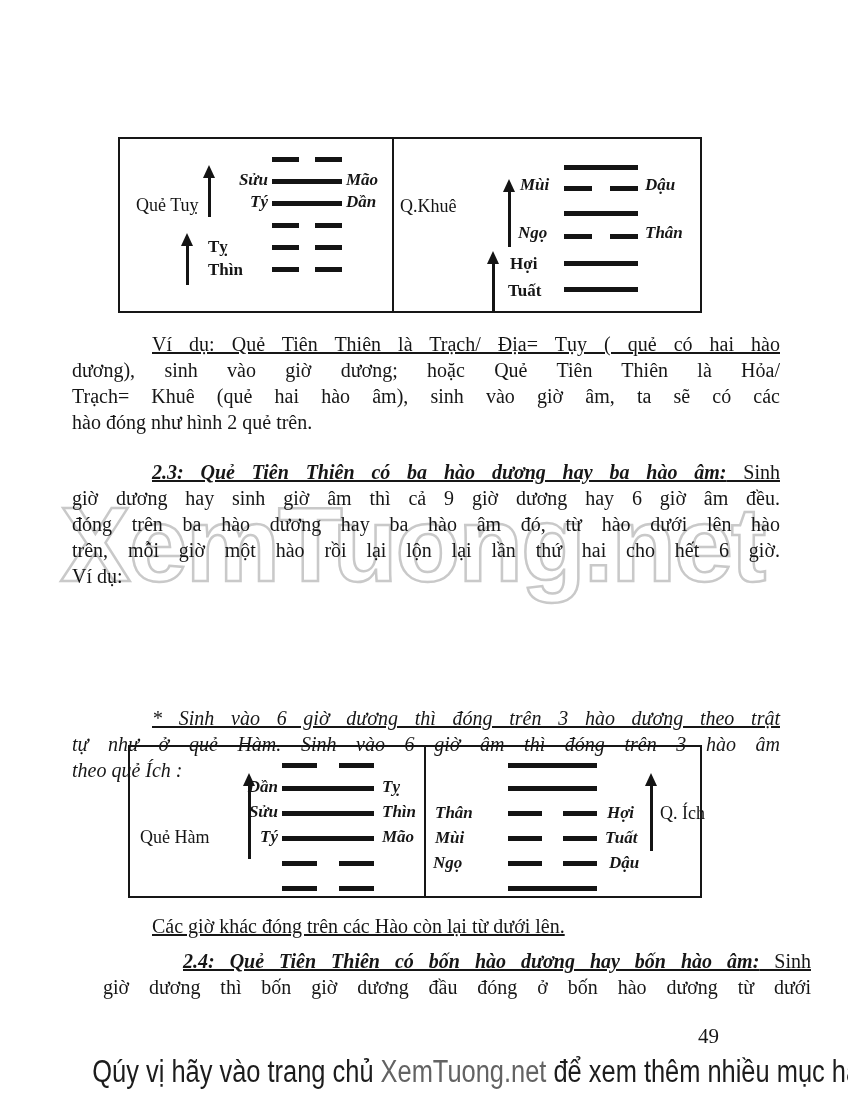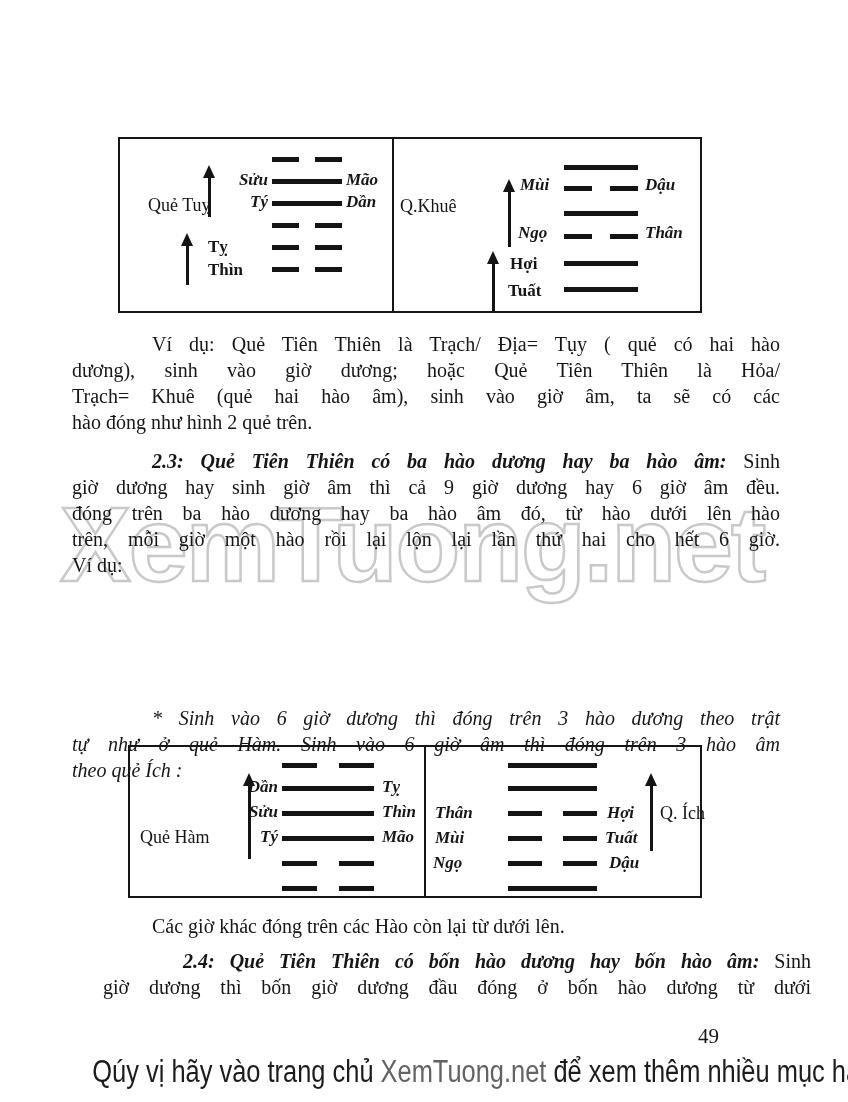--- a/index.html
+++ b/index.html
@@ -29,21 +29,21 @@
   .arrow { position:absolute; width:14px; z-index:2; }
   .arrow .head { width:0; height:0; margin:0 auto;
                  border-left:6px solid transparent; border-right:6px solid transparent;
                  border-bottom:13px solid #141414; }
   .arrow .shaft { width:3px; background:#141414; margin:0 auto; height:calc(100% - 13px); }
 
   
   .para { position:absolute; left:72px; width:708px; z-index:1;
           font-size:20px; line-height:26px; }
   .pline { text-align:justify; text-align-last:justify; }
-  .pline.first { padding-left:80px; }
+  .pline.first { padding-left:80px;text-decoration:underline; }
   .pline.jlast { text-align-last:left; }
   .lead { font-style:italic; font-weight:bold; }
   .italic { font-style:italic;margin-top:42px; }
 
   
   .page-number { position:absolute; left:698px; top:1024px; font-size:21px; z-index:1; }
   .footer { position:absolute; left:0; right:0; top:1054px; text-align:center; z-index:1;
             font-family:"Liberation Sans", sans-serif; font-size:31px; color:#1c1c1c;
             white-space:nowrap; }
   .footer .squeeze { display:inline-block; transform:scaleX(0.82); transform-origin:center; }
@@ -52,21 +52,21 @@
 </head>
 <body>
 
 <div class="page">
 
   <div class="watermark">XemTuong.net</div>
 
   <div class="box box1">
     <div class="vdiv" style="left:272px;"></div>
 
-    <div class="hx-name" style="left:28px; top:56px;">Quẻ Tuỵ</div>
+    <div class="hx-name" style="left:16px; top:56px;">Quẻ Tuỵ</div>
     <div class="arrow" style="left:82px; top:26px; height:52px;">
         <div class="head"></div>
         <div class="shaft"></div>
       </div>
     <div class="arrow" style="left:60px; top:94px; height:52px;">
         <div class="head"></div>
         <div class="shaft"></div>
       </div>
     <div class="hx-label it ra" style="left:96px; top:31px; width:52px;">Sửu</div>
     <div class="hx-label it" style="left:226px; top:31px;">Mão</div>
@@ -134,21 +134,21 @@
       </div>
   </div>
 
   <div class="para" style="top:331px;">
     <div class="pline first">Ví dụ: Quẻ Tiên Thiên là Trạch/ Địa= Tụy ( quẻ có hai hào</div>
     <div class="pline">dương), sinh vào giờ dương; hoặc Quẻ Tiên Thiên là Hỏa/</div>
     <div class="pline">Trạch= Khuê (quẻ hai hào âm), sinh vào giờ âm, ta sẽ có các</div>
     <div class="pline jlast">hào đóng như hình 2 quẻ trên.</div>
   </div>
 
-  <div class="para" style="top:448px;">
+  <div class="para" style="top:459px;">
     <div class="pline first"><span class="lead">2.3: Quẻ Tiên Thiên có ba hào dương hay ba hào âm:</span><span> Sinh</span></div>
     <div class="pline">giờ dương hay sinh giờ âm thì cả 9 giờ dương hay 6 giờ âm đều.</div>
     <div class="pline">đóng trên ba hào dương hay ba hào âm đó, từ hào dưới lên hào</div>
     <div class="pline">trên, mỗi giờ một hào rồi lại lộn lại lần thứ hai cho hết 6 giờ.</div>
     <div class="pline jlast">Ví dụ:</div>
   </div>
 
 
   <div class="para italic" style="top:663px;">
     <div class="pline first">* Sinh vào 6 giờ dương thì đóng trên 3 hào dương theo trật</div>

